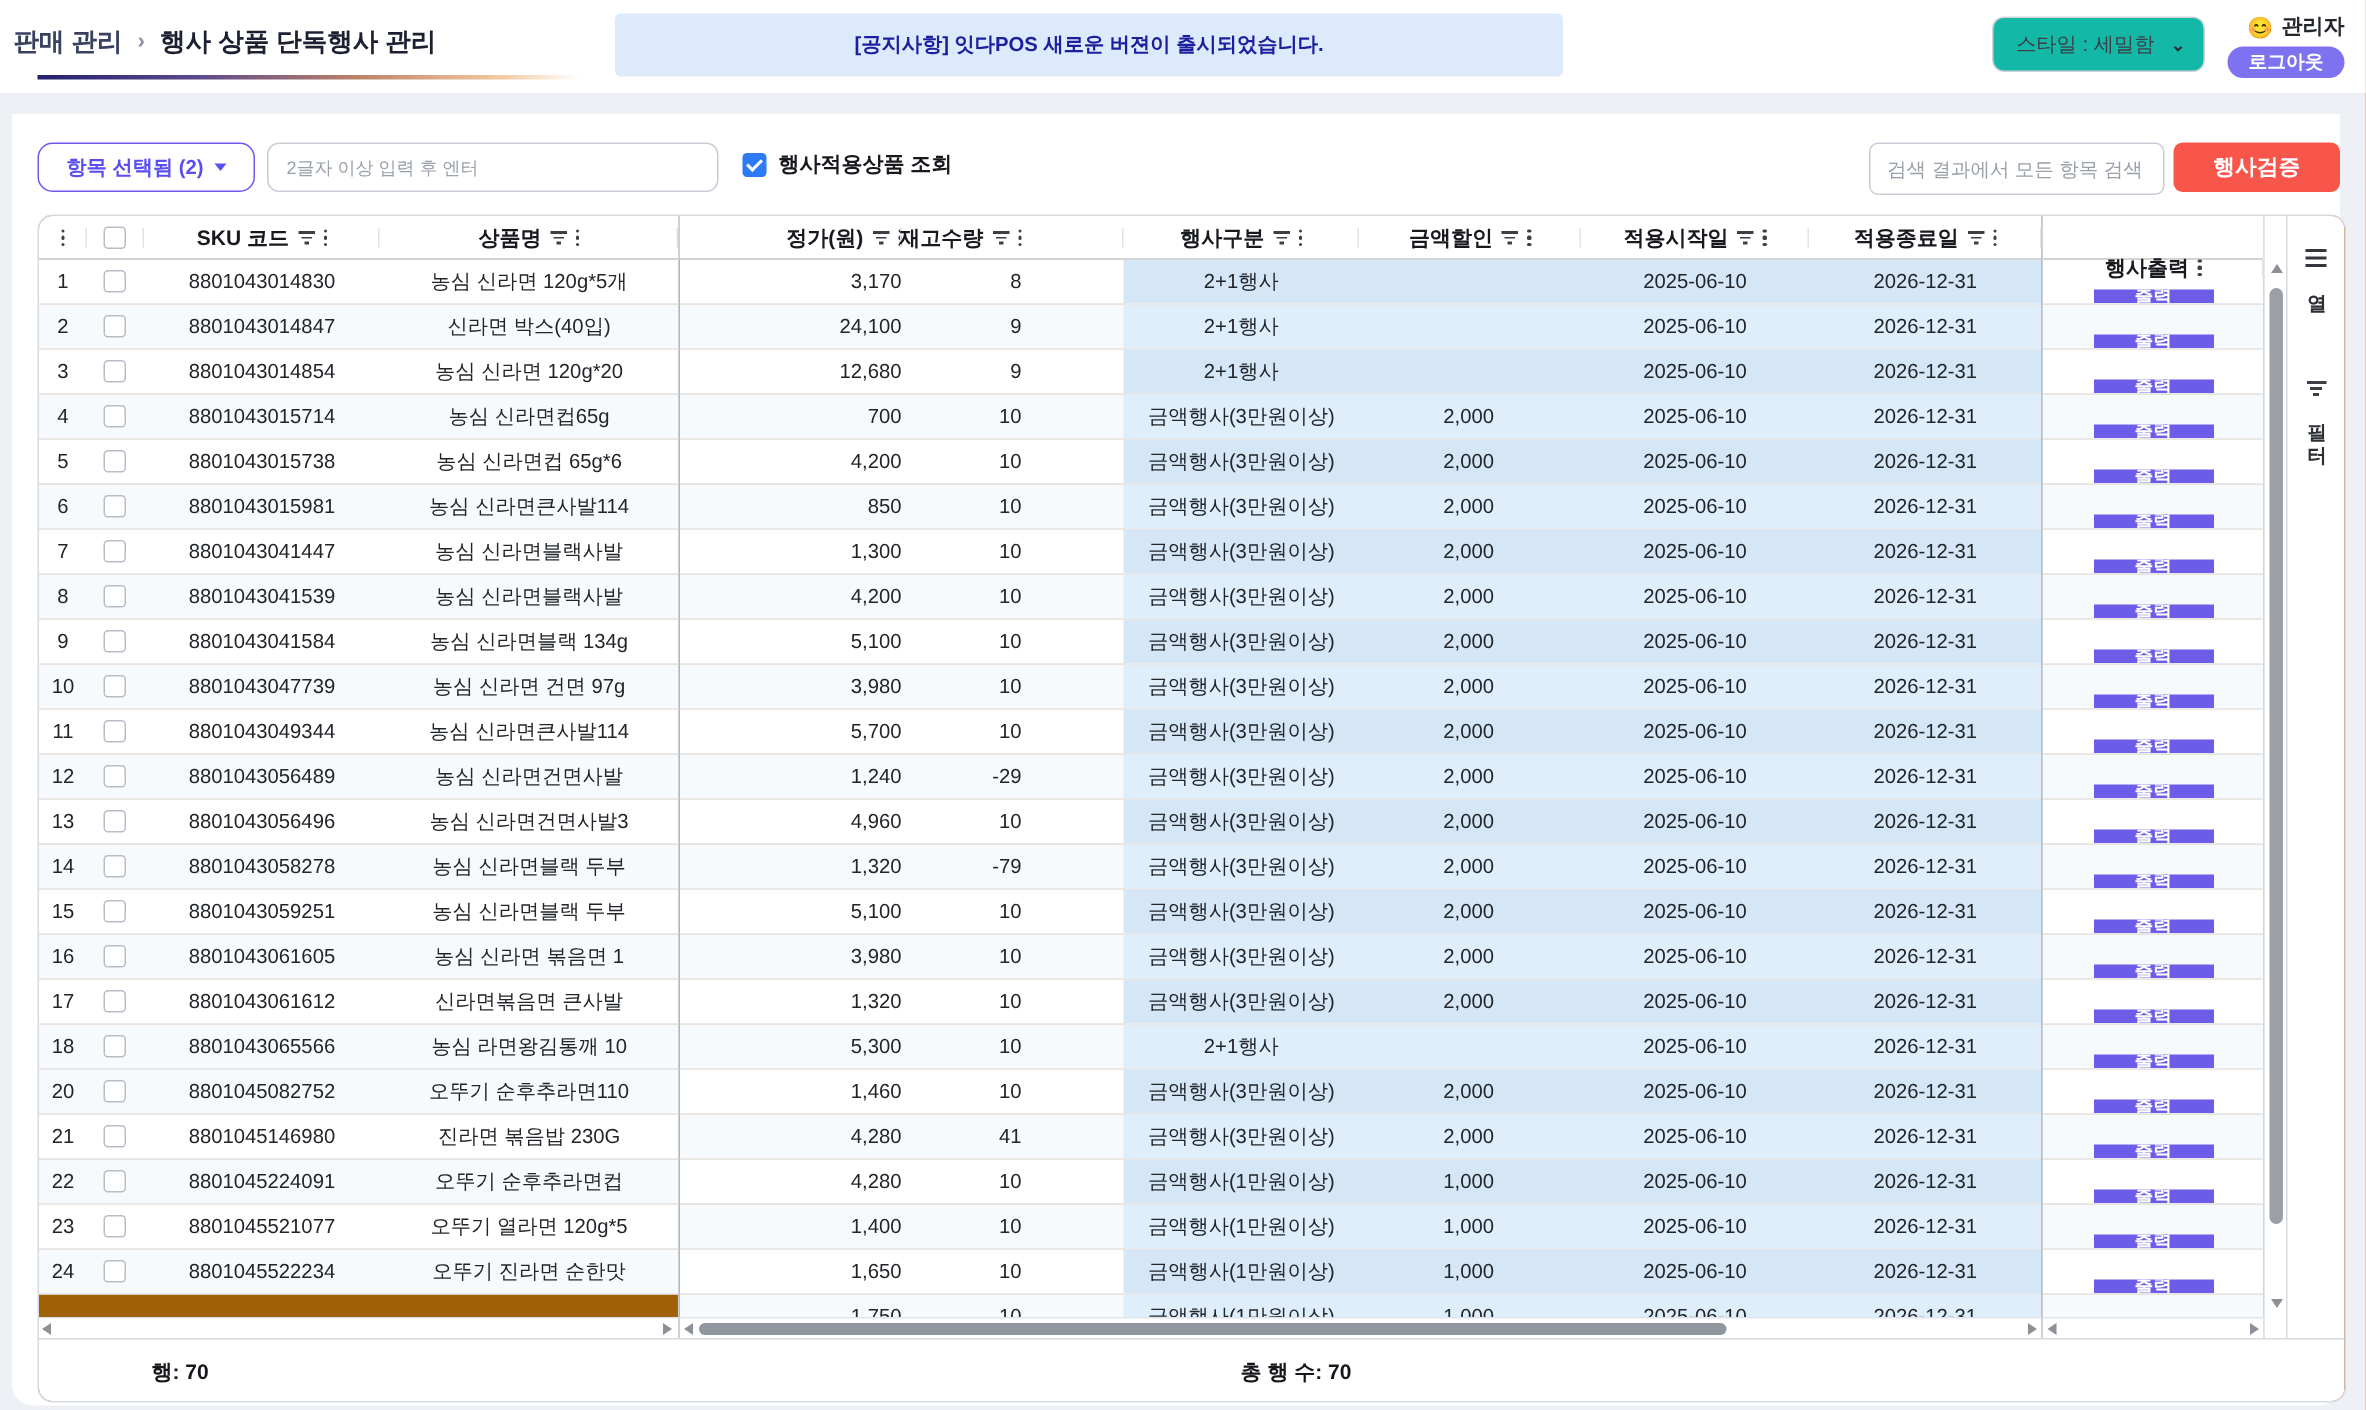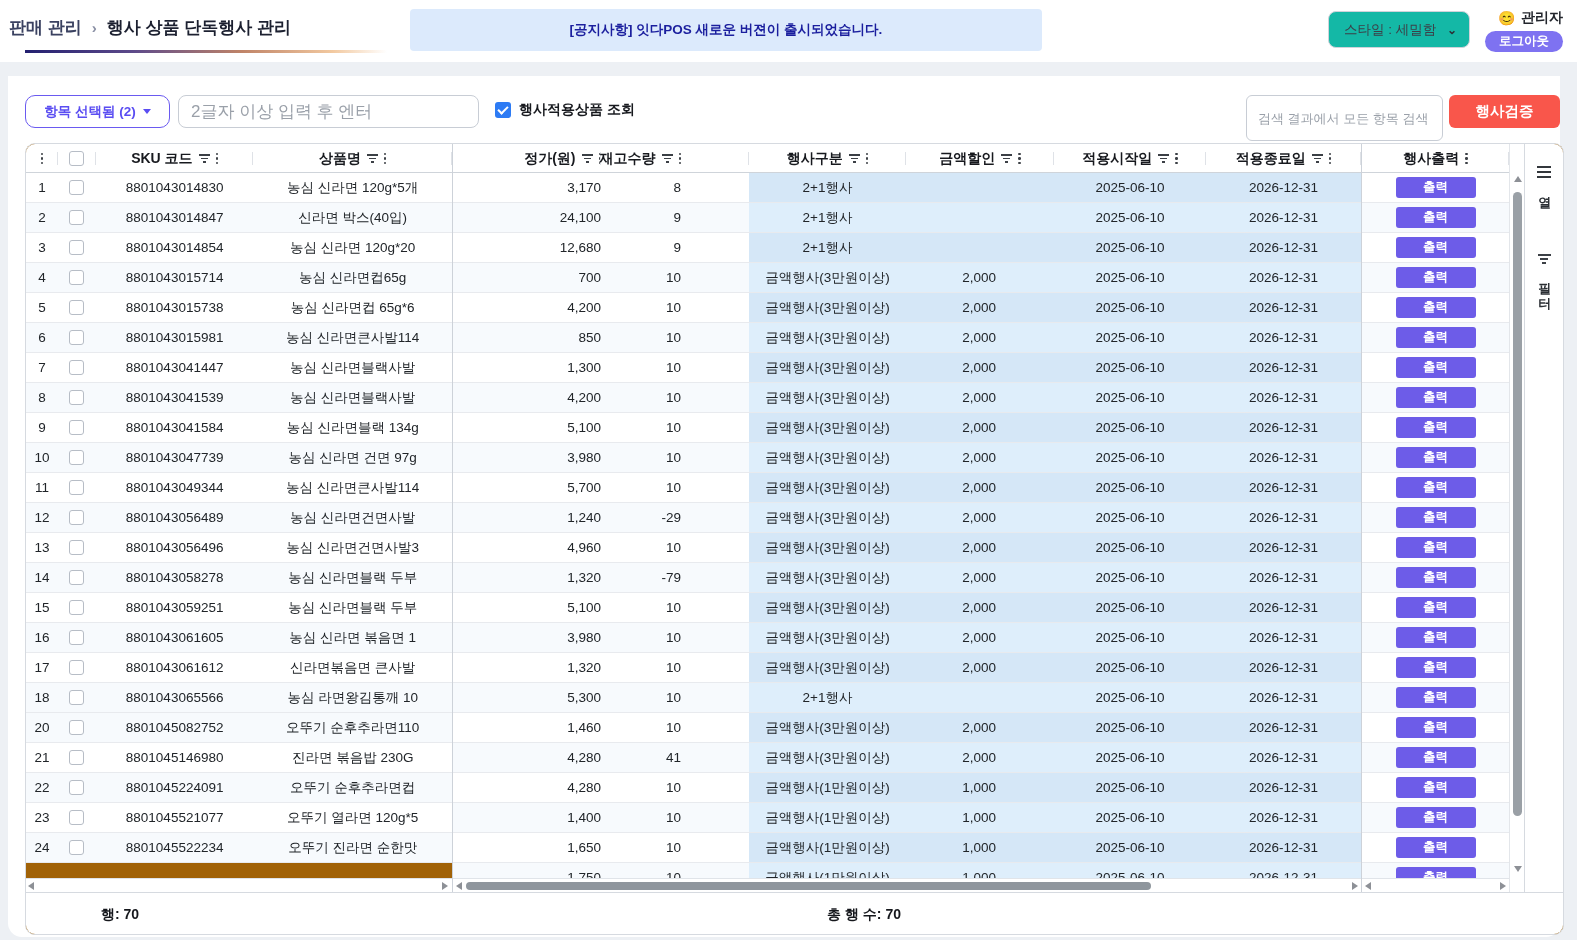--- a/index.html
+++ b/index.html
@@ -35,29 +35,29 @@
 
   
   .toolbar { position:absolute; left:0; top:0; width:1552px; height:56px; }
   .select-items-btn { position:absolute; left:17px; top:19px; width:145px; height:33px;
     background:#fff; border:1.5px solid #6a5af0; border-radius:10px; color:#5a4df2;
     font-size:13.5px; font-weight:700; font-family:inherit; cursor:pointer;
     display:flex; align-items:center; justify-content:center; gap:7px; }
   .tri-down { width:0; height:0; border-left:4px solid transparent; border-right:4px solid transparent;
     border-top:5px solid #5a4df2; }
   .search-input { position:absolute; left:170px; top:19px; width:301px; height:33px;
-    border:1px solid #c8cdd5; border-radius:8px; padding:0 12px; font-size:17px;
+    border:1px solid #c8cdd5; border-radius:8px; padding:0 12px; font-size:12px;
     font-family:inherit; color:#2b2f36; outline:none; }
   .search-input::placeholder { color:#9aa0a9; }
   .chk-wrap { position:absolute; left:487px; top:25px; display:flex; align-items:center; gap:8px; cursor:pointer; }
   .chk-box { width:16px; height:16px; background:#2d7bf4; border-radius:3px; position:relative; }
   .chk-box::after { content:""; position:absolute; left:5px; top:2px; width:4px; height:8px;
     border:solid #fff; border-width:0 2px 2px 0; transform:rotate(45deg); }
   .chk-label { font-size:14px; font-weight:700; color:#17191e; }
-  .result-search-input { position:absolute; left:1238px; top:19px; width:197px; height:46px;
+  .result-search-input { position:absolute; left:1238px; top:19px; width:197px; height:35px;
     border:1px solid #c8cdd5; border-radius:6px; padding:0 11px; font-size:13px;
     font-family:inherit; color:#2b2f36; outline:none; }
   .result-search-input::placeholder { color:#9aa0a9; }
   .validate-btn { position:absolute; left:1441px; top:19px; width:111px; height:33px;
     background:#f9564b; border:none; border-radius:6px; color:#fff; font-size:14.5px;
     font-weight:700; font-family:inherit; cursor:pointer; }
 
   
   .grid-shell { position:absolute; left:17px; top:67px; width:1539px; height:792px;
     border:1px solid #d6dae0; border-radius:10px; overflow:hidden; background:#a16207; }
@@ -86,21 +86,21 @@
   .odd  .ev { background:#d5e7f7; }
   .even .ev { background:#deeefb; }
 
   .c-num  { width:32px; }  .c-chk { width:38px; }
   .c-sku  { width:158px; } .c-name{ width:199px; }
   .c-price{ width:148px; justify-content:flex-end; }
   .c-stock{ width:148px; justify-content:flex-end; padding-right:68px; }
   .c-event{ width:157px; }
   .c-disc { width:148px; justify-content:flex-end; padding-right:58px; }
   .c-start{ width:152px; } .c-end{ width:155px; }
-  .c-print{ width:148px; }
+  .c-print{ width:148px;margin-top:20px; }
 
   .cbx { width:15px; height:15px; border:1px solid #b7bdc6; border-radius:3px; background:#fff; cursor:pointer; }
   .print-btn { width:80px; height:21px; background:#6d5ce8; border:none; border-radius:3px;
     color:#fff; font-size:12.5px; font-weight:700; font-family:inherit; cursor:pointer; }
 
   
   .hscroll { height:14px; border-top:1px solid #e0e4e9; position:relative; background:#fff; }
   .h-thumb { position:absolute; top:3px; height:8px; background:#8f969d; border-radius:4px; cursor:grab; }
   .tri { width:0; height:0; position:absolute; cursor:pointer; }
   .tri-l { border-top:4px solid transparent; border-bottom:4px solid transparent; border-right:6px solid #8d9096; top:3px; }

